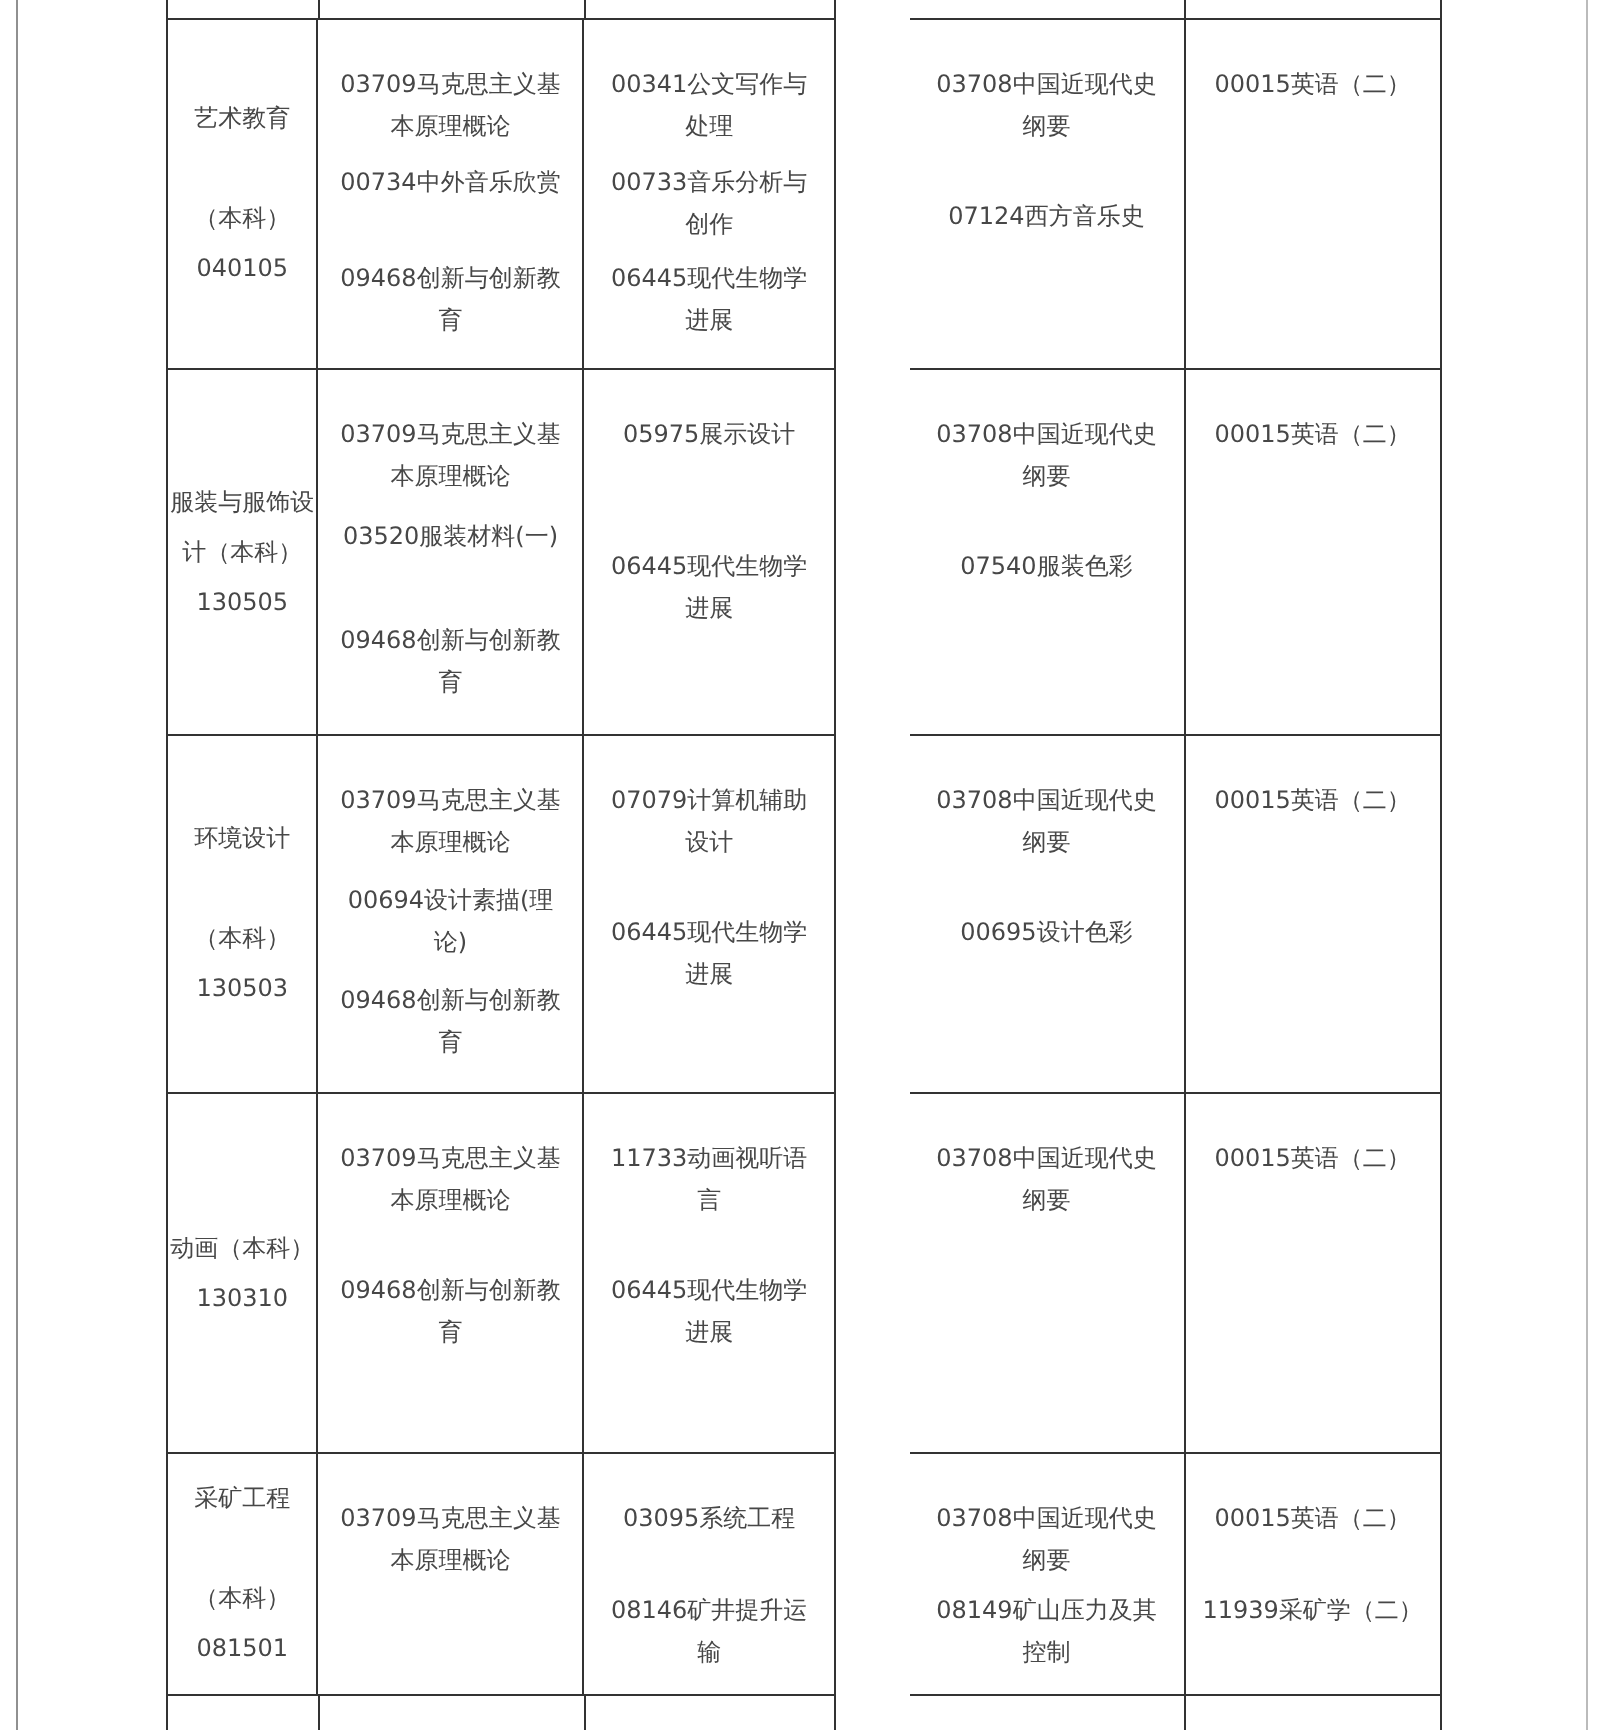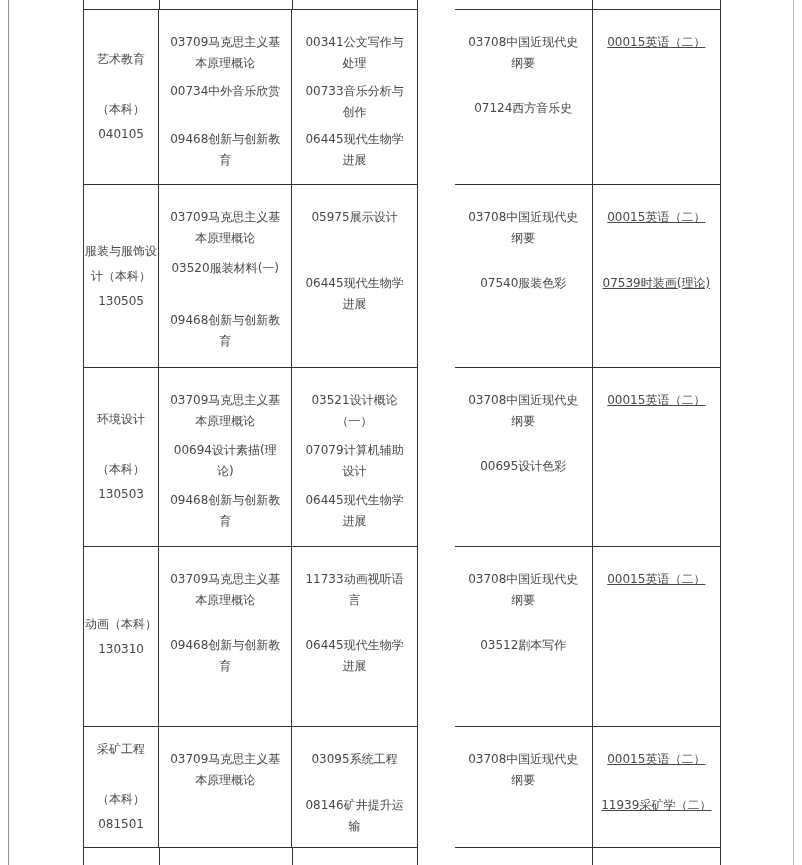--- a/index.html
+++ b/index.html
@@ -38,21 +38,21 @@
     border-right: 1px solid var(--border-color, #333);
     border-bottom: 1px solid var(--border-color, #333);
     overflow: hidden;
   }
   .row.cut .cell { border-bottom: none; }
 
   .col-b { width: 80px; }
   .col-c { width: 141px; }
   .col-d { width: 133px; }
   .col-e { width: 146px; margin-left: 37px; }
-  .col-f { width: 136px; text-decoration: underline; }
+  .col-f { width: 136px; }
 
   .major {
     display: flex;
     flex-direction: column;
     justify-content: center;
     align-items: center;
     text-align: left;
     font-weight: normal;
     font-size: 12px;
     padding: 2px;
@@ -129,37 +129,35 @@
         <div class="cell courses col-d">
           <div class="course">05975展示设计</div>
           <div class="course">06445现代生物学进展</div>
         </div>
         <div class="cell courses col-e">
           <div class="course">03708中国近现代史纲要</div>
           <div class="course">07540服装色彩</div>
         </div>
         <div class="cell courses col-f">
           <div class="course">00015英语（二）</div>
-          <div class="course">07539时装画(理论)</div>
         </div>
       </div>
       <div class="row" style="height: 179px;">
         <div class="cell col-b major">
           <div class="mline">环境设计</div>
           <div class="mline"></div>
           <div class="mline">（本科）</div>
           <div class="mline">130503</div>
         </div>
         <div class="cell courses col-c">
           <div class="course">03709马克思主义基本原理概论</div>
           <div class="course">00694设计素描(理论)</div>
           <div class="course">09468创新与创新教育</div>
         </div>
         <div class="cell courses col-d">
-          <div class="course">03521设计概论（一）</div>
           <div class="course">07079计算机辅助设计</div>
           <div class="course">06445现代生物学进展</div>
         </div>
         <div class="cell courses col-e">
           <div class="course">03708中国近现代史纲要</div>
           <div class="course">00695设计色彩</div>
         </div>
         <div class="cell courses col-f">
           <div class="course">00015英语（二）</div>
         </div>
@@ -172,21 +170,20 @@
         <div class="cell courses col-c">
           <div class="course">03709马克思主义基本原理概论</div>
           <div class="course">09468创新与创新教育</div>
         </div>
         <div class="cell courses col-d">
           <div class="course">11733动画视听语言</div>
           <div class="course">06445现代生物学进展</div>
         </div>
         <div class="cell courses col-e">
           <div class="course">03708中国近现代史纲要</div>
-          <div class="course">03512剧本写作</div>
         </div>
         <div class="cell courses col-f">
           <div class="course">00015英语（二）</div>
         </div>
       </div>
       <div class="row" style="height: 121px;">
         <div class="cell col-b major">
           <div class="mline">采矿工程</div>
           <div class="mline"></div>
           <div class="mline">（本科）</div>
@@ -194,20 +191,21 @@
         </div>
         <div class="cell courses col-c">
           <div class="course">03709马克思主义基本原理概论</div>
         </div>
         <div class="cell courses col-d">
           <div class="course">03095系统工程</div>
           <div class="course">08146矿井提升运输</div>
         </div>
         <div class="cell courses col-e">
           <div class="course">03708中国近现代史纲要</div>
+          <div class="course">08149矿山压力及其控制</div>
         </div>
         <div class="cell courses col-f">
           <div class="course">00015英语（二）</div>
           <div class="course">11939采矿学（二）</div>
         </div>
       </div>
       <div class="row cut" style="height: 17px;">
         <div class="cell col-b"></div>
         <div class="cell col-c"></div>
         <div class="cell col-d"></div>

